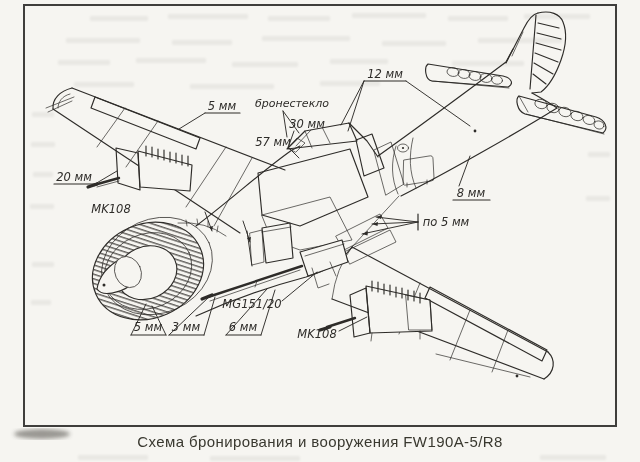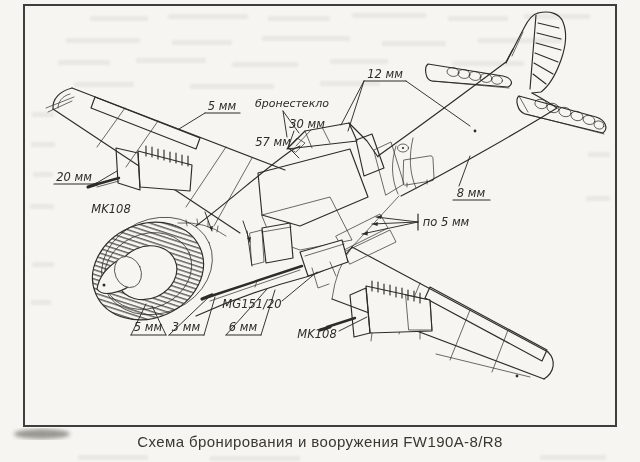--- a/index.html
+++ b/index.html
@@ -312,14 +312,14 @@
       <text class="lbl" x="148" y="331">5 мм</text>
       <text class="lbl" x="186" y="331">3 мм</text>
       <text class="lbl" x="243" y="331">6 мм</text>
       <text class="lbl" x="252" y="308">MG151/20</text>
       <text class="lbl" x="317" y="338">MK108</text>
     </g>
   </svg>
 
   <div class="frame"></div>
 
-  <div class="caption">Схема бронирования и вооружения FW190A-8/R8</div>
+  <div class="caption">Схема бронирования и вооружения FW190A-5/R8</div>
 </div>
 
 </body></html>

